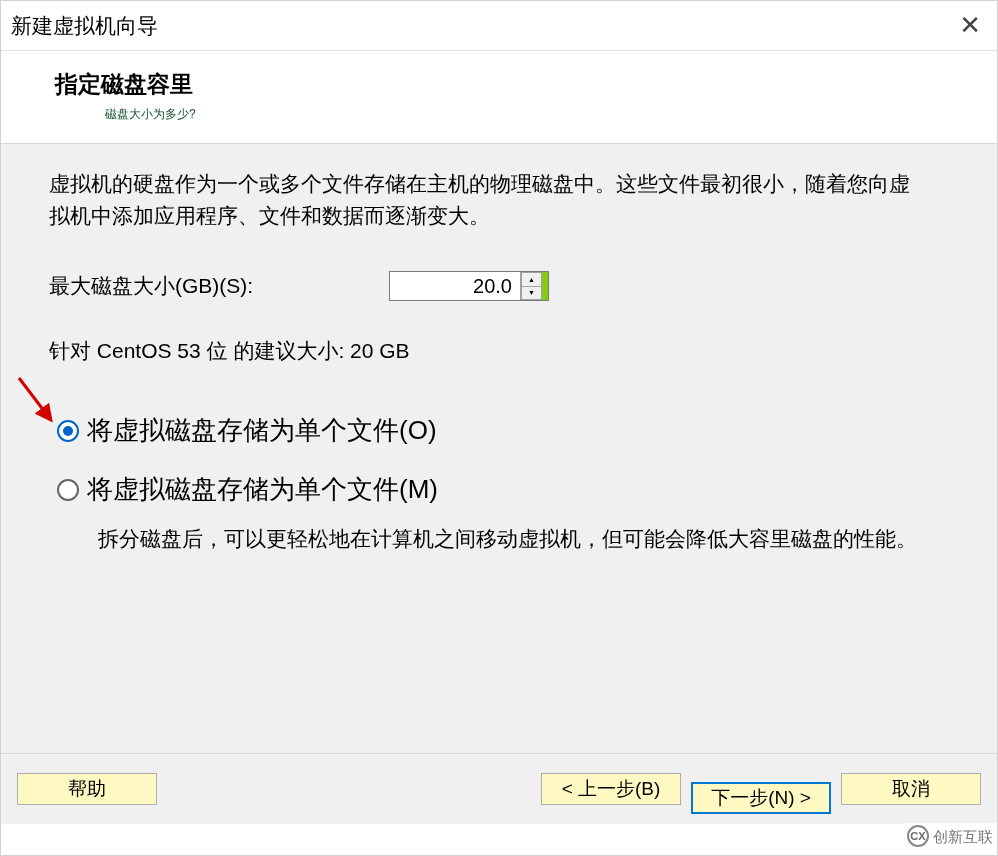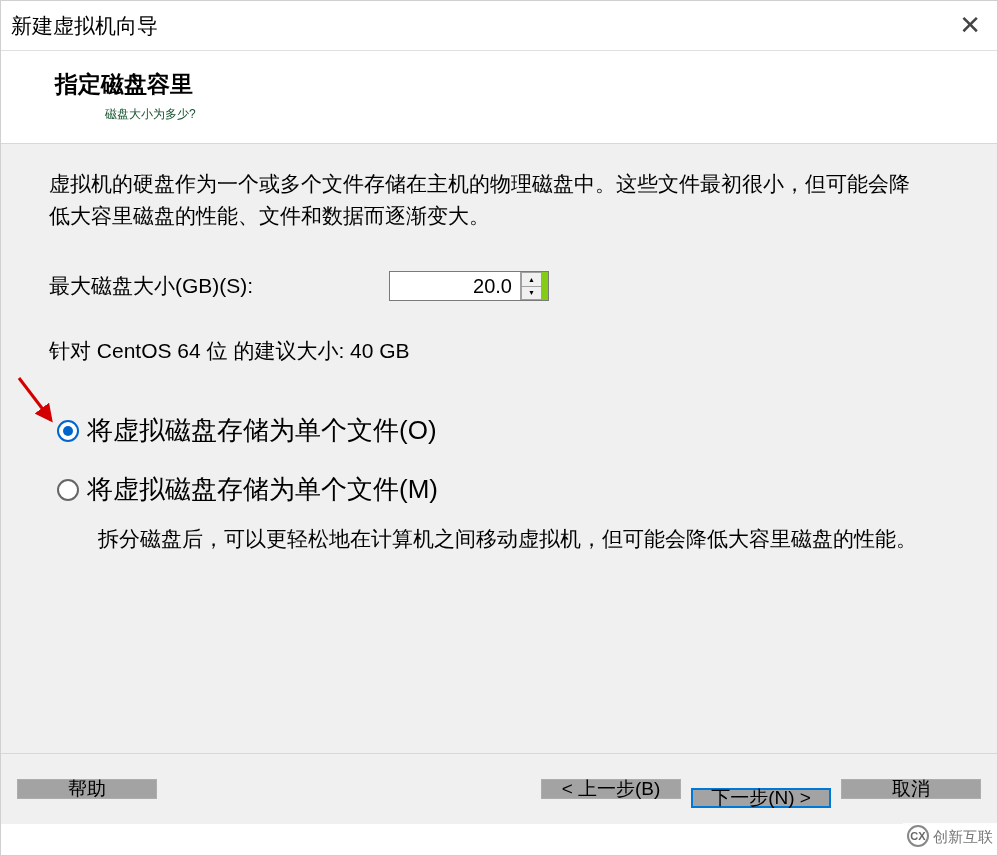--- a/index.html
+++ b/index.html
@@ -112,24 +112,24 @@
   }
   .footer {
     height: 70px;
     display: flex;
     align-items: center;
     padding: 0 16px;
     background: #f0f0f0;
     gap: 10px;
   }
   .btn {
-    height: 20px;
+    height: 32px;
     min-width: 140px;
     padding: 0 18px;
-    background: #a3a3a3;
+    background: #fef9c3;
     border: 1px solid #adadad;
     font-size: 19px;
     font-family: inherit;
     cursor: pointer;
     display: flex;
     align-items: center;
     justify-content: center;
   }
   .btn.primary { border: 2px solid #0078d7; margin-top: 17px; }
   .spacer { flex: 1; }
@@ -161,34 +161,34 @@
   <span class="close-x">✕</span>
 </div>
 
 <div class="header">
   <h1>指定磁盘容里</h1>
   <div class="subtitle">磁盘大小为多少?</div>
 </div>
 
 <div class="body">
 
-  <div class="intro">虚拟机的硬盘作为一个或多个文件存储在主机的物理磁盘中。这些文件最初很小，但可能会降低大容里磁盘的性能、文件和数据而逐渐变大。</div>
+  <div class="intro">虚拟机的硬盘作为一个或多个文件存储在主机的物理磁盘中。这些文件最初很小，随着您向虚拟机中添加应用程序、文件和数据而逐渐变大。</div>
 
   <div class="size-row">
     <span class="size-label">最大磁盘大小(GB)(S):</span>
     <div class="spinner-wrap">
       <input class="spinner-input" value="20.0" style="">
       <div class="spinner-btns">
         <div class="spin-btn">▲</div>
         <div class="spin-btn">▼</div>
       </div>
     </div>
   </div>
 
-  <div class="recommend">针对 CentOS 64 位 的建议大小: 40 GB</div>
+  <div class="recommend">针对 CentOS 53 位 的建议大小: 20 GB</div>
 
   <svg class="arrow" width="44" height="56">
     <defs>
       <marker id="ah" markerWidth="6" markerHeight="6" refX="5" refY="3" orient="auto">
         <path d="M0,0 L6,3 L0,6 Z" fill="#d40000"></path>
       </marker>
     </defs>
     <line x1="4" y1="4" x2="36" y2="46" stroke="#d40000" stroke-width="3" marker-end="url(#ah)"></line>
   </svg>
 

